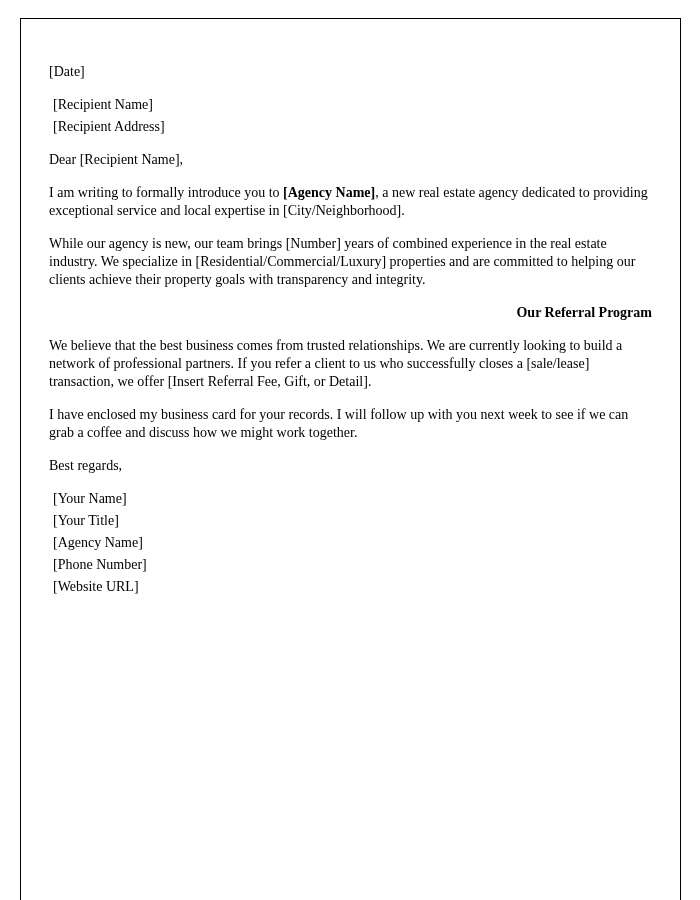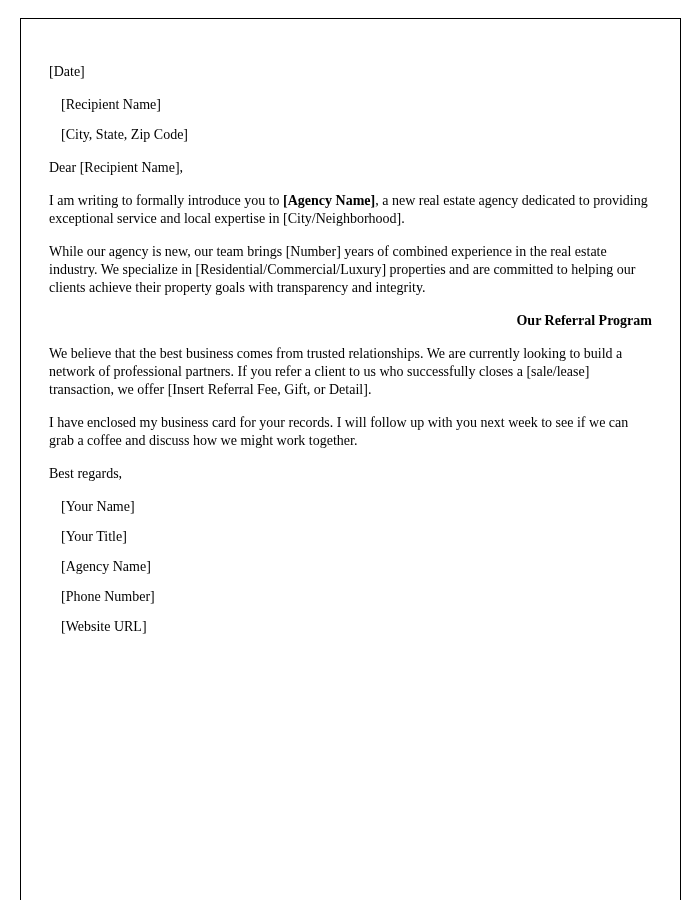--- a/index.html
+++ b/index.html
@@ -19,21 +19,21 @@
     width: 661px;
     height: 982px; 
     border: 1px solid #000000;
     background: #ffffff;
     padding: 30px 28px 30px 28px;
     color: #000000;
     font-size: 14px;
     line-height: 18px;
   }
   .line {
-    margin: 12px;
+    margin: 4px;
   }
   .para, .block {
     margin: 0 0 15px 0;
   }
   .para.first {
     margin-top: 14px;
   }
   .heading {
     font-weight: bold;
     margin: 0 0 15px 0;
@@ -45,21 +45,21 @@
 </style>
 </head>
 <body>
 
 <div class="page">
 
   <p class="para first line">[Date]</p>
 
   <div class="block">
     <p class="line">[Recipient Name]</p>
-    <p class="line">[City, State, Zip Code]</p>
+    <p class="line">[Recipient Address]</p>
   </div>
 
 
   <p class="para">Dear [Recipient Name],</p>
 
   <p class="para"><span>I am writing to formally introduce you to </span><strong>[Agency Name]</strong><span>, a new real estate agency dedicated to providing exceptional service and local expertise in [City/Neighborhood].</span></p>
 
   <p class="para">While our agency is new, our team brings [Number] years of combined experience in the real estate industry. We specialize in [Residential/Commercial/Luxury] properties and are committed to helping our clients achieve their property goals with transparency and integrity.</p>
 
   <p class="heading">Our Referral Program</p>

